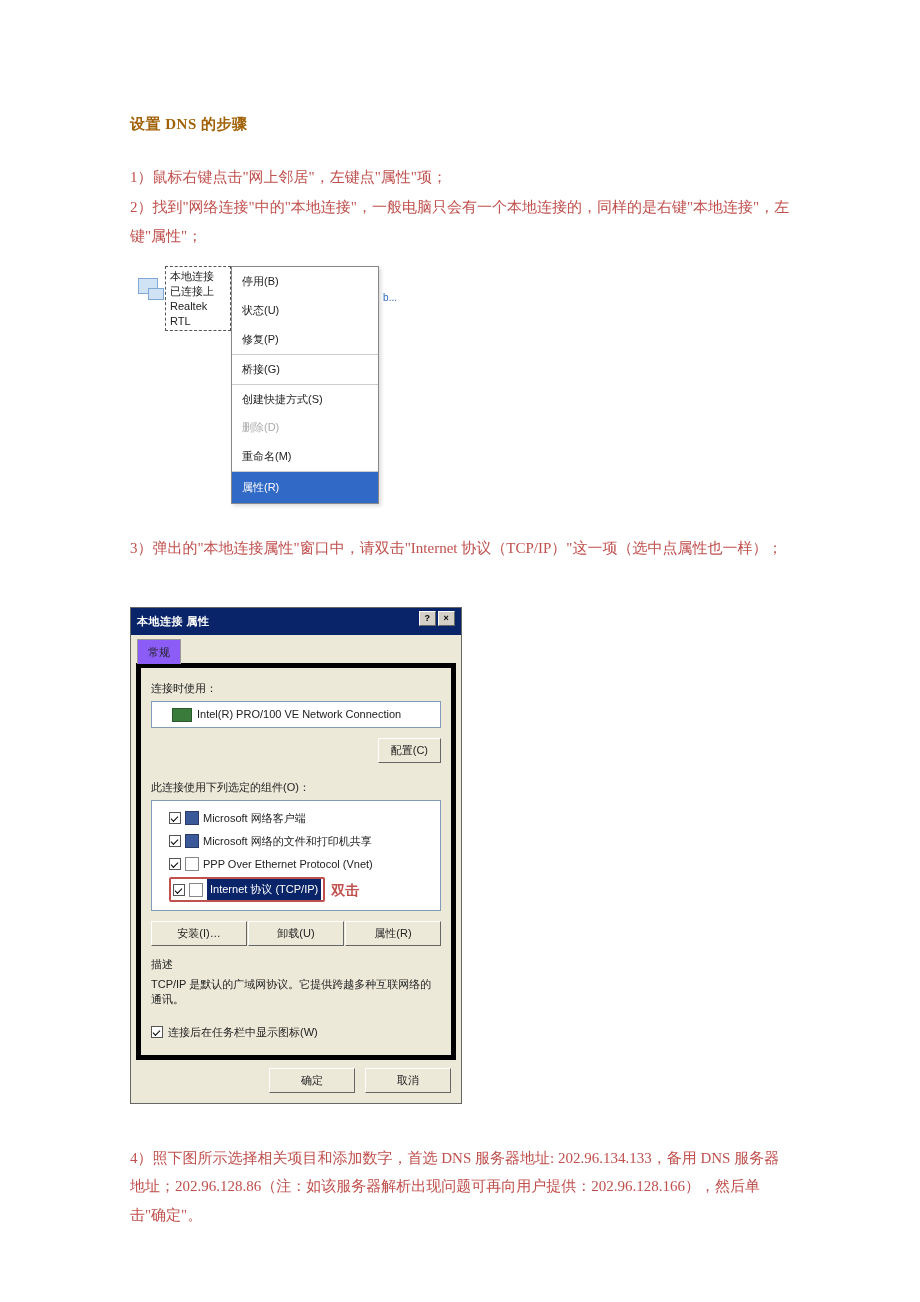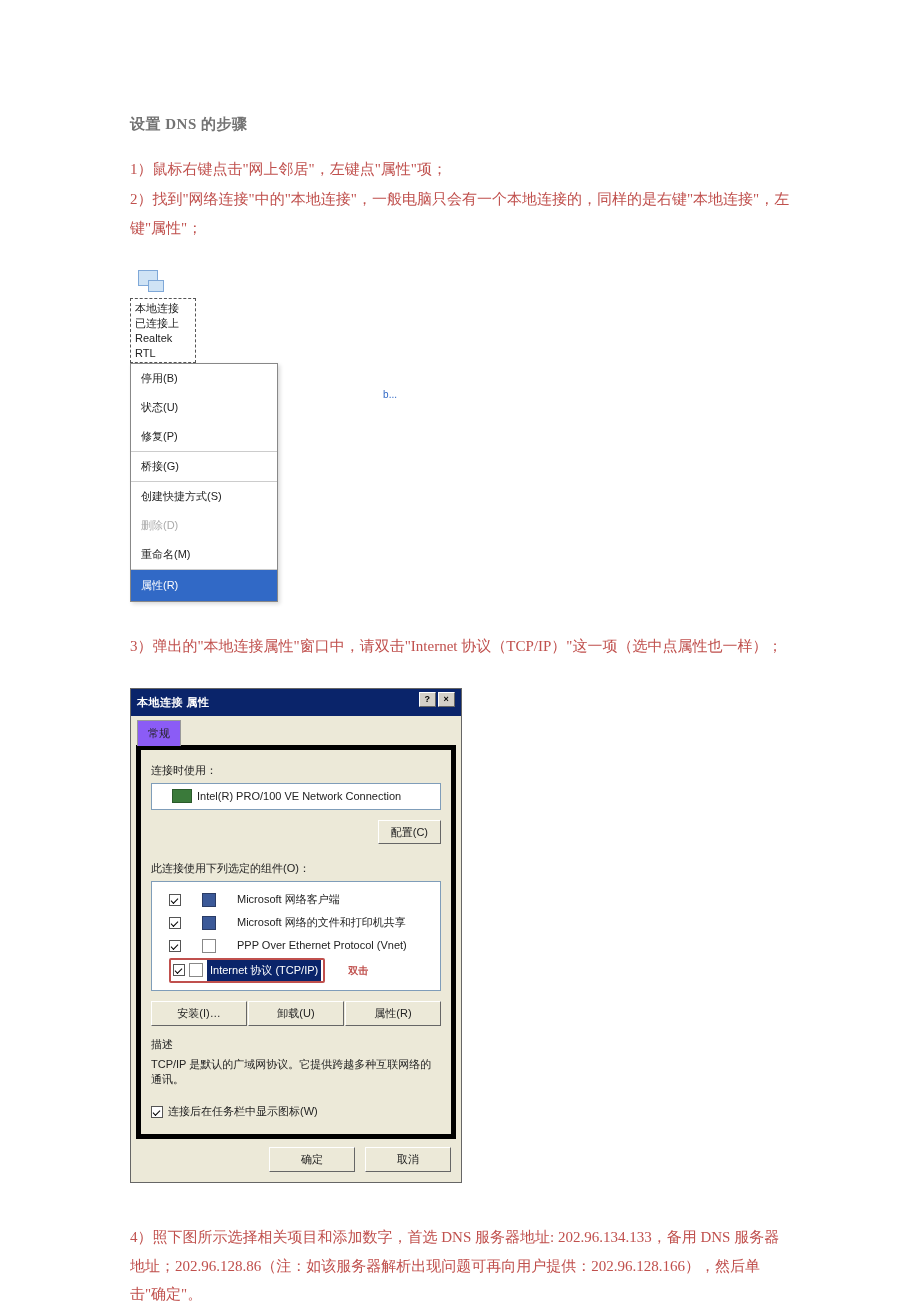--- a/index.html
+++ b/index.html
@@ -8,40 +8,39 @@
     font-family: "SimSun", "宋体", serif;
     font-size: 15px;
     line-height: 1.9;
     color: #333;
     background: #fff;
     width: 920px;
     box-sizing: border-box;
   }
   .title {
     font-weight: bold;
-    color: #737373;
+    color: #a16207;
     letter-spacing: 0.5px;
-    margin-bottom: 16px;
+    margin-bottom: 24px;
   }
   .step {
     color: #c0504d;
     margin: 2px 0;
   }
   .step.mt {
     margin-top: 30px;
   }
   .fig { margin: 16px 0 0 0; }
   .fig1 {
     width: 249px;
     background: #fff;
     font-family: "Microsoft YaHei", sans-serif;
     font-size: 11px;
     color: #222;
     display:flex;
-    flex-direction:column;
   }
   .fig1-left{
     width:30px;
     height:36px;
     margin:4px 4px 0 4px;
     position:relative;
   }
   .fig1-left .pc{
     width:18px;height:14px;border:1px solid #7fa8d8;background:#cfe3f5;
     position:absolute;top:8px;left:4px;
@@ -123,28 +122,28 @@
     border:1px solid #fff;
     border-right-color:#666;border-bottom-color:#666;
     font-size:11px;
     text-align:center;
   }
   .row-right{text-align:right;margin-top:10px;}
   .listbox{
     border:1px solid #7f9db9;background:#fff;
     padding:6px 4px;margin-top:2px;
   }
-  .li{display:flex;align-items:center;gap:21px;padding:1px 13px;}
+  .li{display:flex;align-items:center;gap:4px;padding:1px 13px;}
   .chk{width:10px;height:10px;border:1px solid #555;background:#fff;display:inline-block;position:relative;}
   .chk.on::after{content:"";position:absolute;left:1px;top:3px;width:6px;height:3px;border-left:1.5px solid #000;border-bottom:1.5px solid #000;transform:rotate(-45deg);}
   .icn{width:12px;height:12px;display:inline-block;background:#fff;border:1px solid #888;}
   .icn.dark{background:#3b5998;border-color:#2a3c66;}
   .tcp-wrap{border:2px solid #c0504d;border-radius:2px;padding:0 2px;display:inline-flex;align-items:center;gap:4px;justify-content:space-between;}
   .tcp-sel{background:#0a246a;color:#fff;padding:0 3px;}
-  .ann{color:#c0504d;font-size:10px;font-weight:bold;margin-left:2px;}
+  .ann{color:#c0504d;font-size:14px;font-weight:bold;margin-left:2px;}
   .btnrow{display:flex;justify-content:space-between;margin-top:10px;}
   .btnrow .winbtn{min-width:70px;}
   .desc{margin-top:8px;}
   .desc .txt{line-height:1.4;margin-top:2px;}
   .chkline{margin-top:14px;display:flex;align-items:center;gap:5px;}
   .dlg-btns{display:flex;justify-content:flex-end;gap:10px;margin:8px 10px 10px 0;}
 </style>
 </head>
 <body>
 
@@ -185,21 +184,21 @@
           <div class="mi hover"><span>属性(R)</span></div>
         </div>
       </div>
       <span class="bdot" style="position:absolute;top:22px;right:-18px;">b...</span>
     </div>
   </div>
 </div>
 
 <div class="step mt">3）弹出的"本地连接属性"窗口中，请双击"Internet 协议（TCP/IP）"这一项（选中点属性也一样）；</div>
 
-<div class="fig" style="margin-top:28px;">
+<div class="fig" style="margin-top:44px;">
   <div class="fig2">
     <div class="titlebar">
       <span>本地连接 属性</span>
       <span class="btns">
         <span class="btn">?</span>
         <span class="btn">×</span>
       </span>
     </div>
     <div class="tab">常规</div>
     <div class="tabbody">

